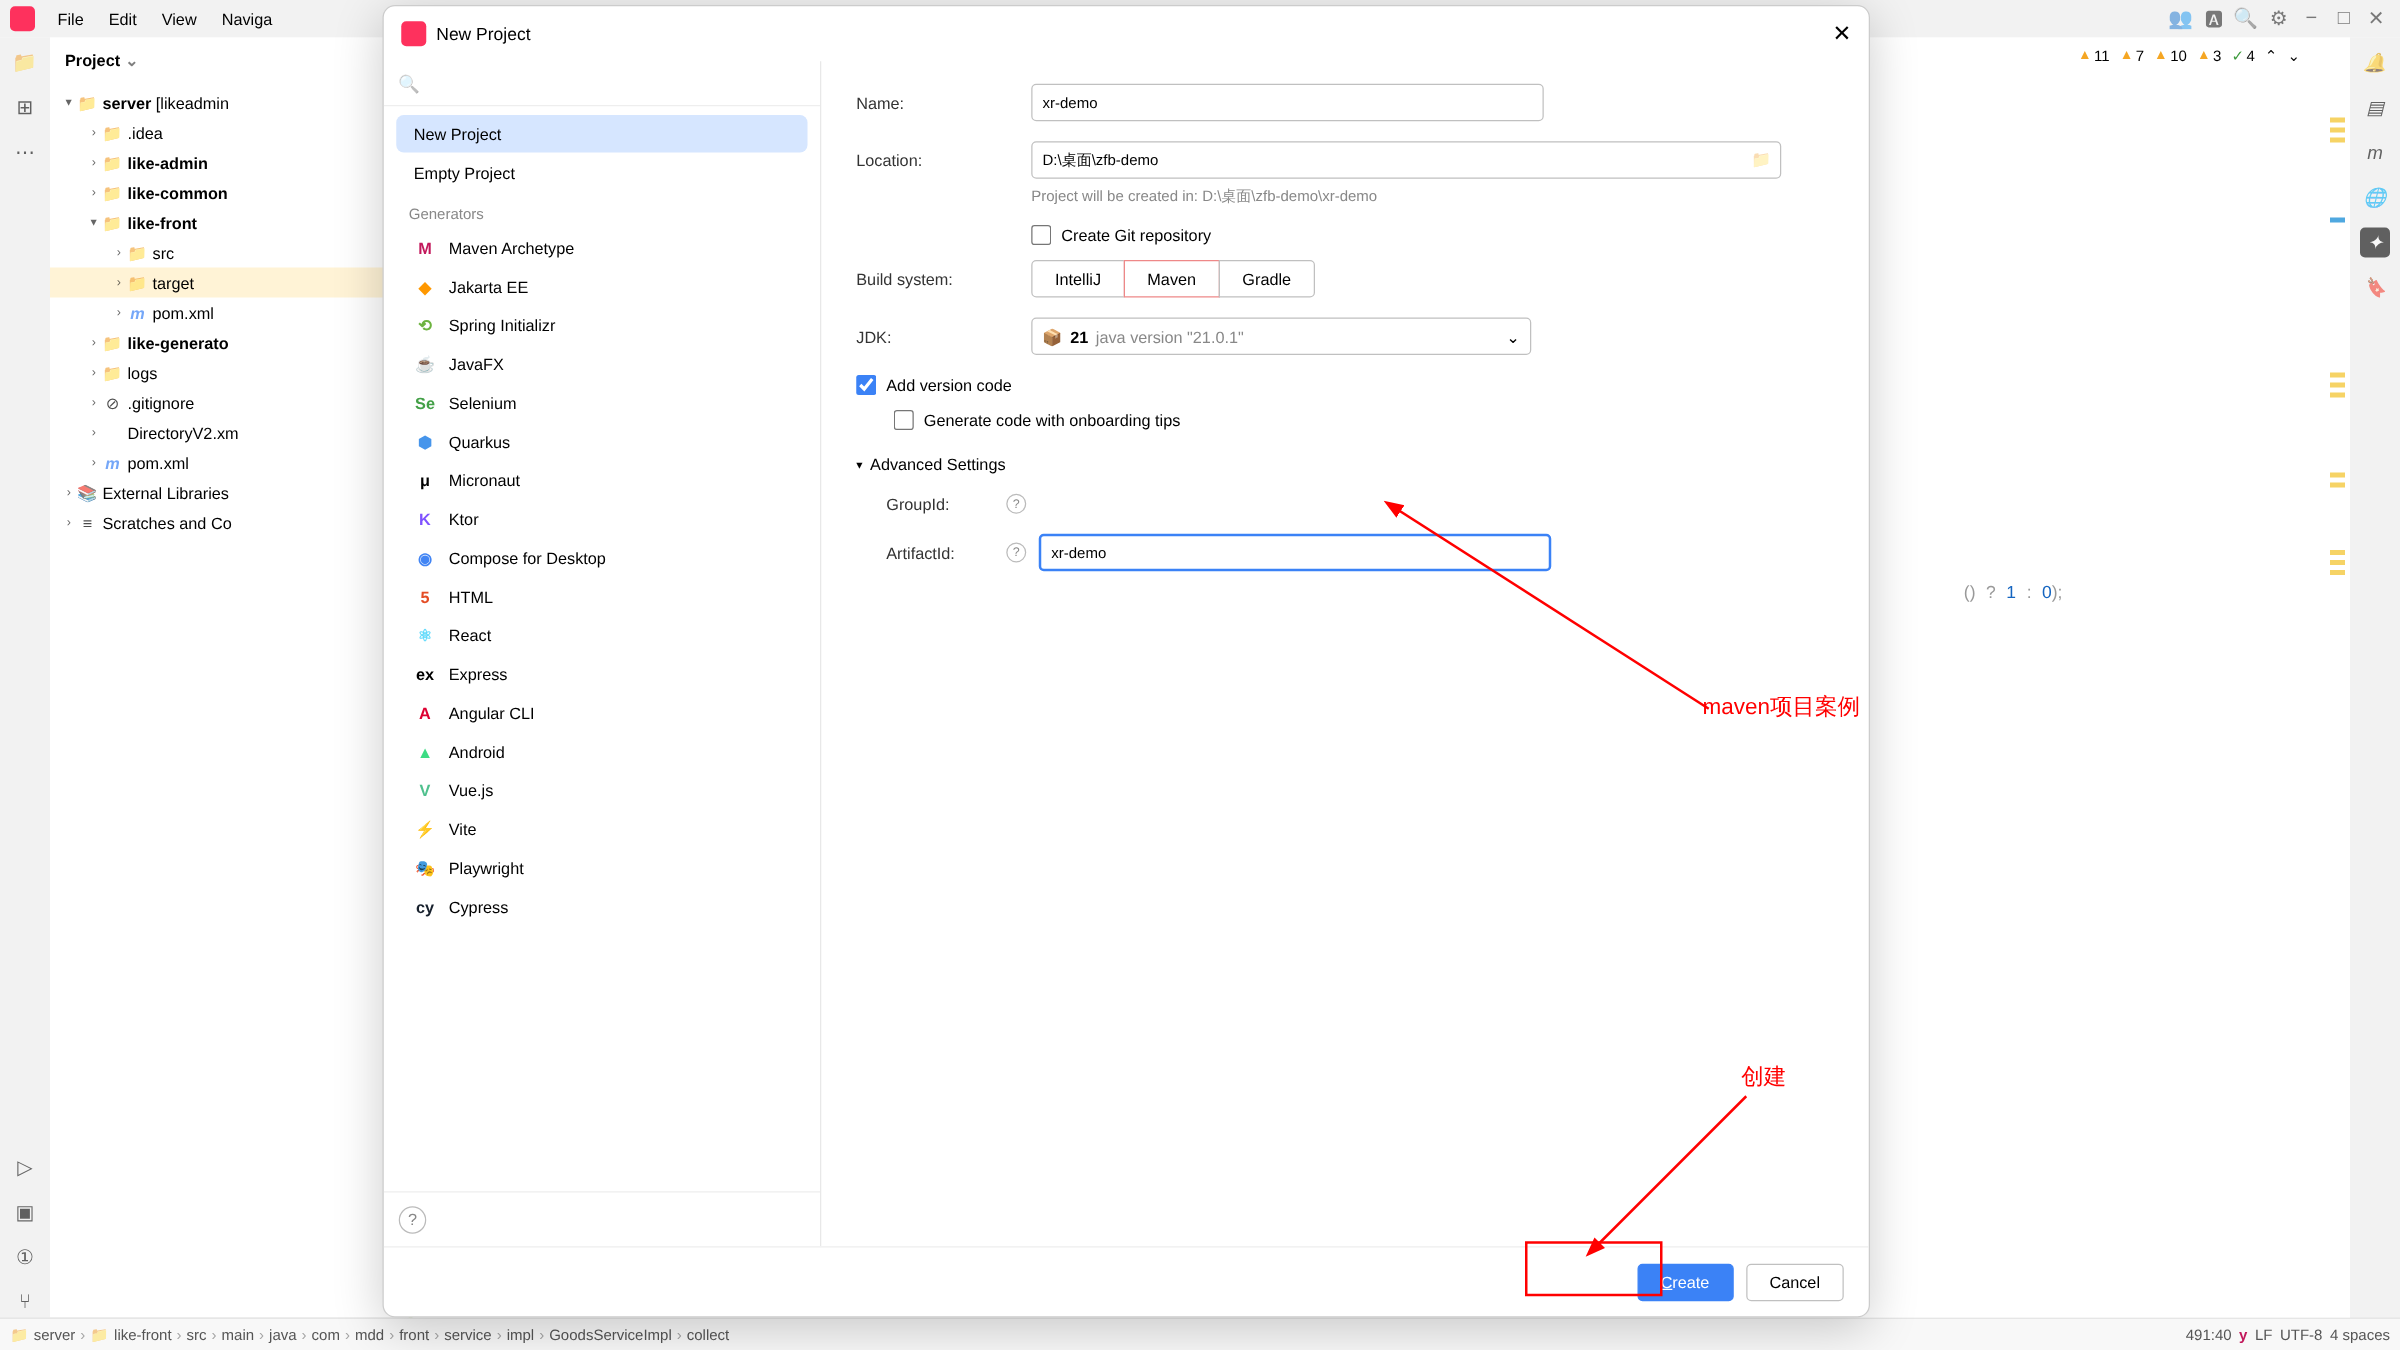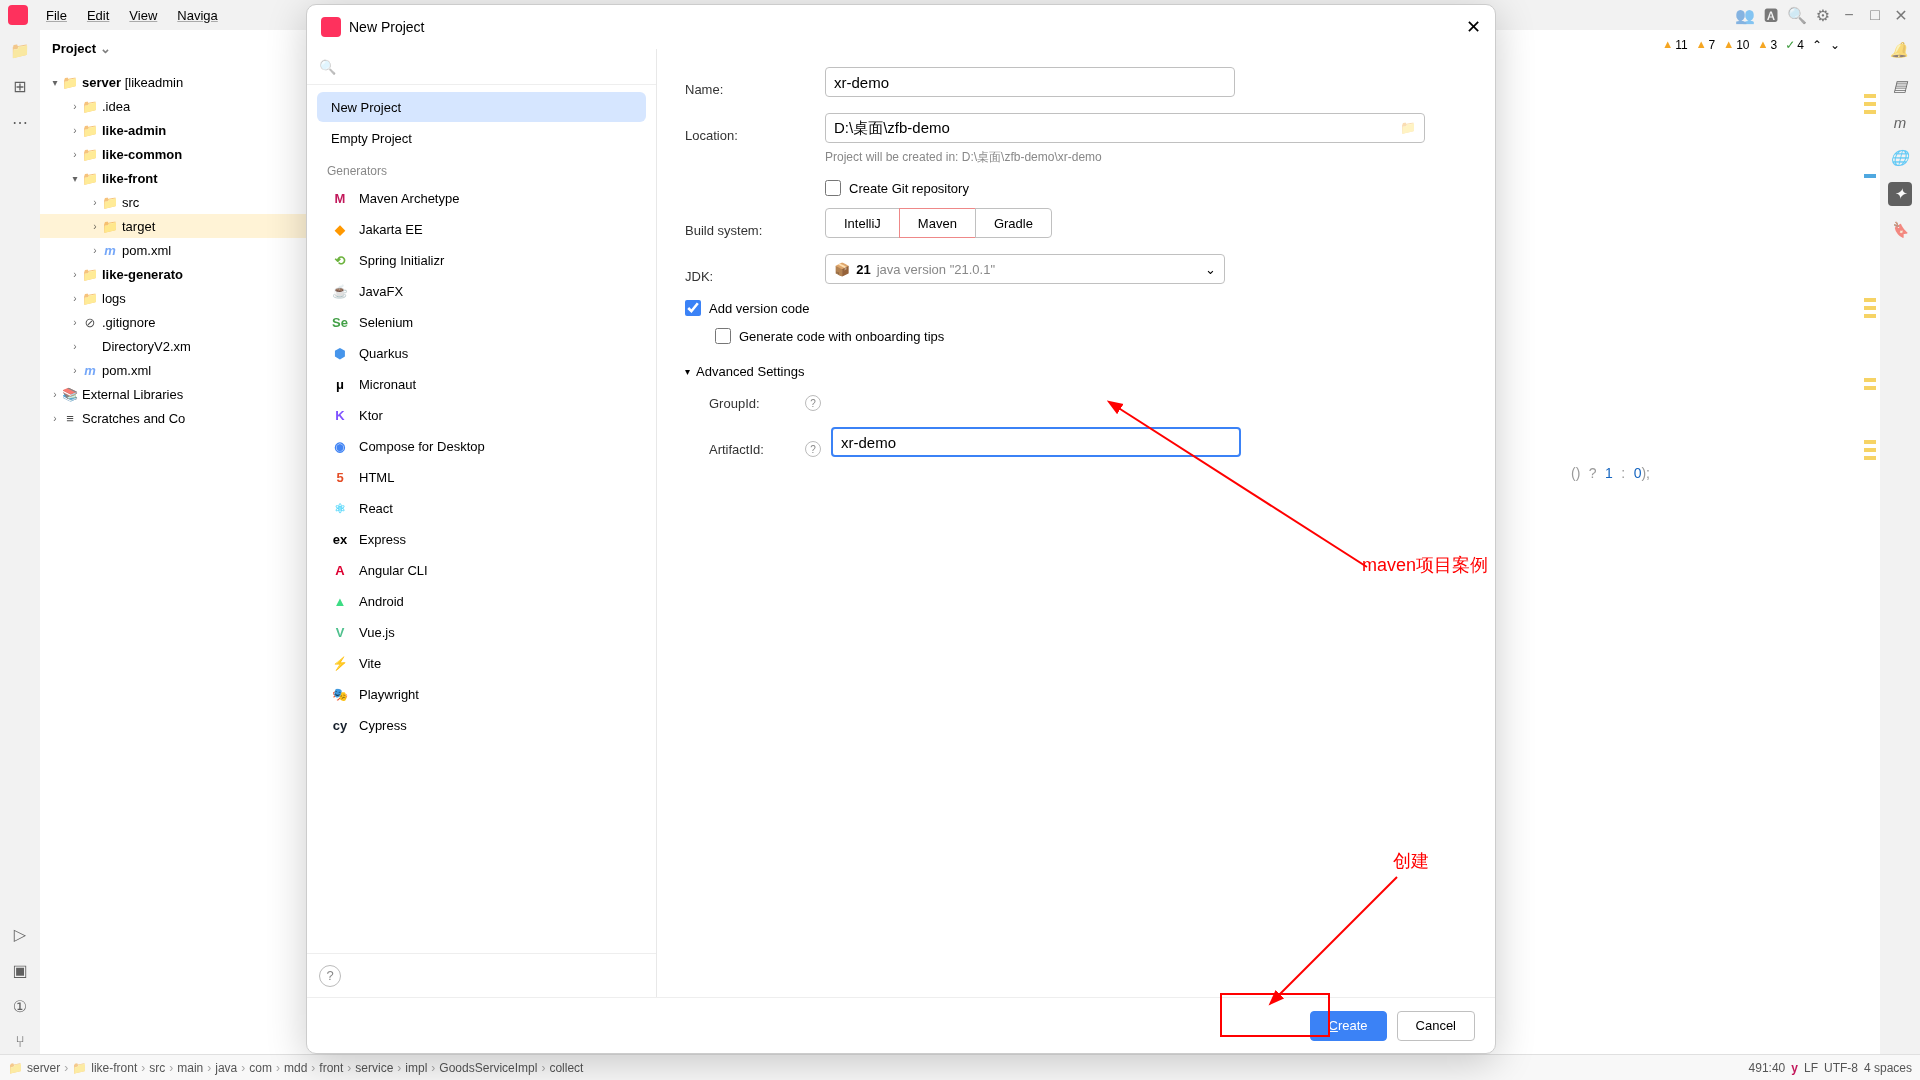--- a/index.html
+++ b/index.html
@@ -1,20 +1,20 @@
 <!DOCTYPE html>
 <html><head>
 <meta charset="utf-8">
 <style>
 *{margin:0;padding:0;box-sizing:border-box;font-family:-apple-system,BlinkMacSystemFont,"Segoe UI",sans-serif}
 body{background:#fff;font-size:13px;color:#000;overflow:hidden;width:1920px;height:1080px;position:relative}
 .main-win{position:absolute;inset:0;background:#fafafa;display:flex;flex-direction:column}
 .menubar{height:30px;display:flex;align-items:center;padding:0 8px;gap:4px;background:#f2f2f2}
 .menubar .logo{width:20px;height:20px;background:#fe315d;border-radius:4px;margin-right:6px}
-.menubar span{padding:4px 8px;text-decoration:underline;text-decoration-color:#aaa}
+.menubar span{padding:4px 8px;text-decoration-color:#aaa}
 .menubar .spacer{flex:1}
 .menubar .icn{width:22px;height:22px;opacity:.5;display:flex;align-items:center;justify-content:center;font-size:16px}
 .body-row{flex:1;display:flex;min-height:0}
 .leftbar{width:40px;background:#f2f2f2;display:flex;flex-direction:column;align-items:center;padding-top:8px;gap:12px}
 .leftbar .i{width:24px;height:24px;opacity:.6;display:flex;align-items:center;justify-content:center;font-size:16px}
 .leftbar .spacer{flex:1}
 .proj-panel{width:290px;background:#fff;border-right:3px solid #84cc16;display:flex;flex-direction:column}
 .proj-head{height:36px;display:flex;align-items:center;padding:0 12px;font-weight:600}
 .proj-head .chev{margin-left:4px;opacity:.5}
 .tree{flex:1;overflow:auto;padding:4px 0}
@@ -50,23 +50,23 @@
 .dlg-search .si{opacity:.4;font-size:14px}
 .dlg-list{flex:1;overflow:auto;padding:6px 4px}
 .dlg-item{height:30px;display:flex;align-items:center;padding:0 14px;border-radius:6px;margin:1px 6px}
 .dlg-item.sel{background:#d6e6ff}
 .dlg-hdr{padding:10px 16px 4px;font-size:12px;color:#888}
 .gen-item{height:30px;display:flex;align-items:center;padding:0 14px;gap:10px;margin:1px 6px;border-radius:6px}
 .gen-item .gi{width:18px;height:18px;display:flex;align-items:center;justify-content:center;font-size:13px;font-weight:bold}
 .help-row{height:44px;border-top:1px solid #eee;display:flex;align-items:center;padding:0 12px}
 .help-row .q{width:22px;height:22px;border:1px solid #bbb;border-radius:11px;display:flex;align-items:center;justify-content:center;color:#888}
 .dlg-form{flex:1;padding:18px 28px;position:relative;overflow:auto}
-.form-row{display:flex;align-items:flex-end;margin-bottom:16px}
+.form-row{display:flex;align-items:center;margin-bottom:16px}
 .form-row label{width:140px;color:#333}
-.form-row input[type=text]{height:30px;border:1px solid #c0c0c0;border-radius:4px;padding:0 8px;font-size:15px}
+.form-row input[type=text]{height:30px;border:1px solid #c0c0c0;border-radius:4px;padding:0 8px;font-size:12px}
 .form-row input.w1{width:410px}
 .form-row input.w2{width:600px}
 .form-row input.focus{border:2px solid #3b82f6;outline:none}
 .hint{font-size:12px;color:#888;margin:-10px 0 14px 140px}
 .chk-row{display:flex;align-items:center;margin-bottom:12px}
 .chk-row input{margin-right:8px;width:16px;height:16px;accent-color:#3b82f6}
 .chk-row.indent{margin-left:140px}
 .seg-group{display:flex;gap:0;margin-left:0}
 .seg{height:30px;padding:0 18px;border:1px solid #c0c0c0;display:flex;align-items:center;margin-left:-1px;background:#fff}
 .seg:first-child{border-radius:4px 0 0 4px;margin-left:0}

